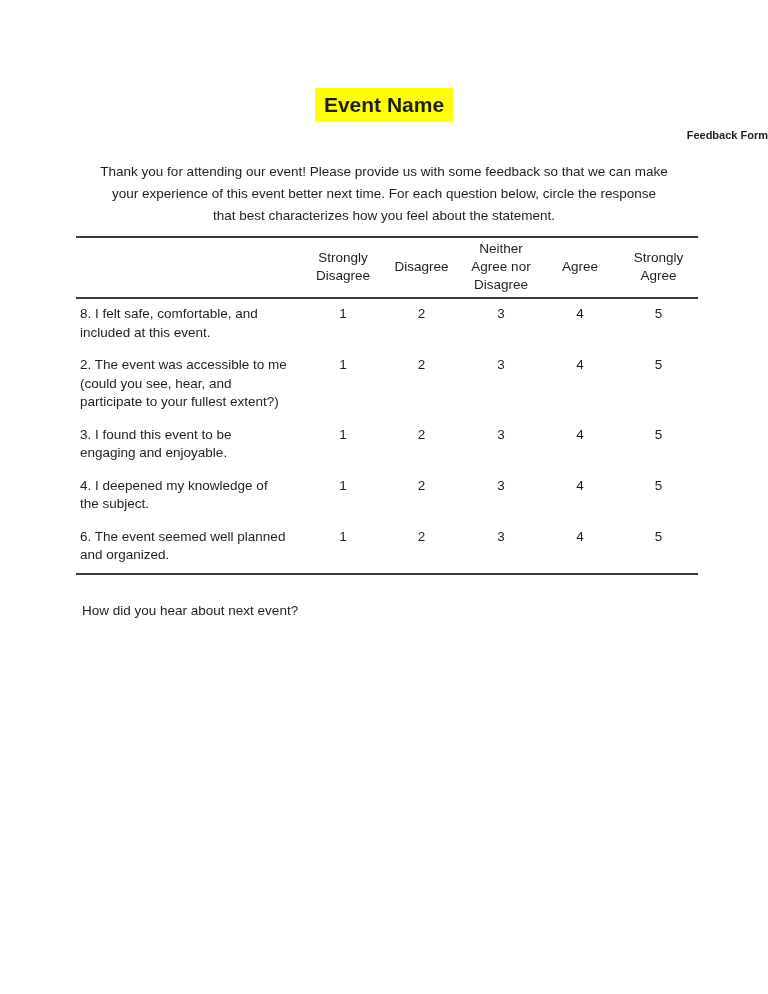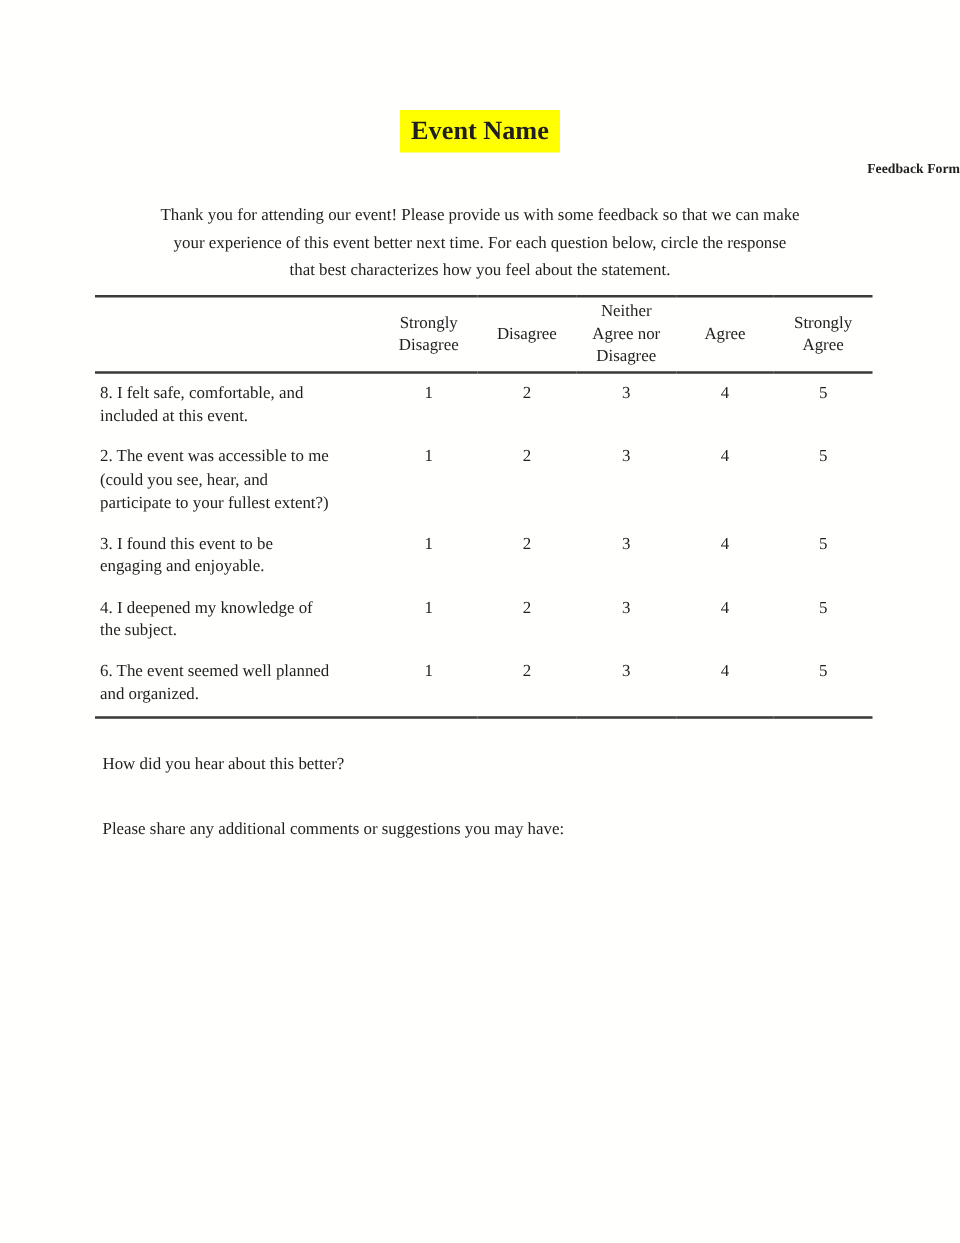--- a/index.html
+++ b/index.html
@@ -7,21 +7,21 @@
     --text: #1f1f1f;
     --rule: #3a3a3a;
   }
   html, body { margin: 0; padding: 0; background: #ffffff; }
   .page {
     position: relative;
     width: 768px;
     height: 994px;
     margin: 0 auto;
     background: #fffffe;
-    font-family: Liberation Serif, serif;
+    font-family: Liberation Sans, sans-serif;
     color: var(--text, #1f1f1f);
     box-sizing: border-box;
     overflow: hidden;
   }
   .title {
     margin: 88px 0 0 0;
     text-align: center;
     font-size: 21px;
     font-weight: 700;
     height: 34px;
@@ -170,18 +170,17 @@
 and organized.</td>
         <td class="v">1</td>
         <td class="v">2</td>
         <td class="v">3</td>
         <td class="v">4</td>
         <td class="v">5</td>
       </tr>
     </tbody>
   </table>
 
-  <p class="prompt">How did you hear about this better?</p>
+  <p class="prompt">How did you hear about next event?</p>
 
-  <p class="prompt comments">Please share any additional comments or suggestions you may have:</p>
 
 
 </div>
 
 </body></html>

